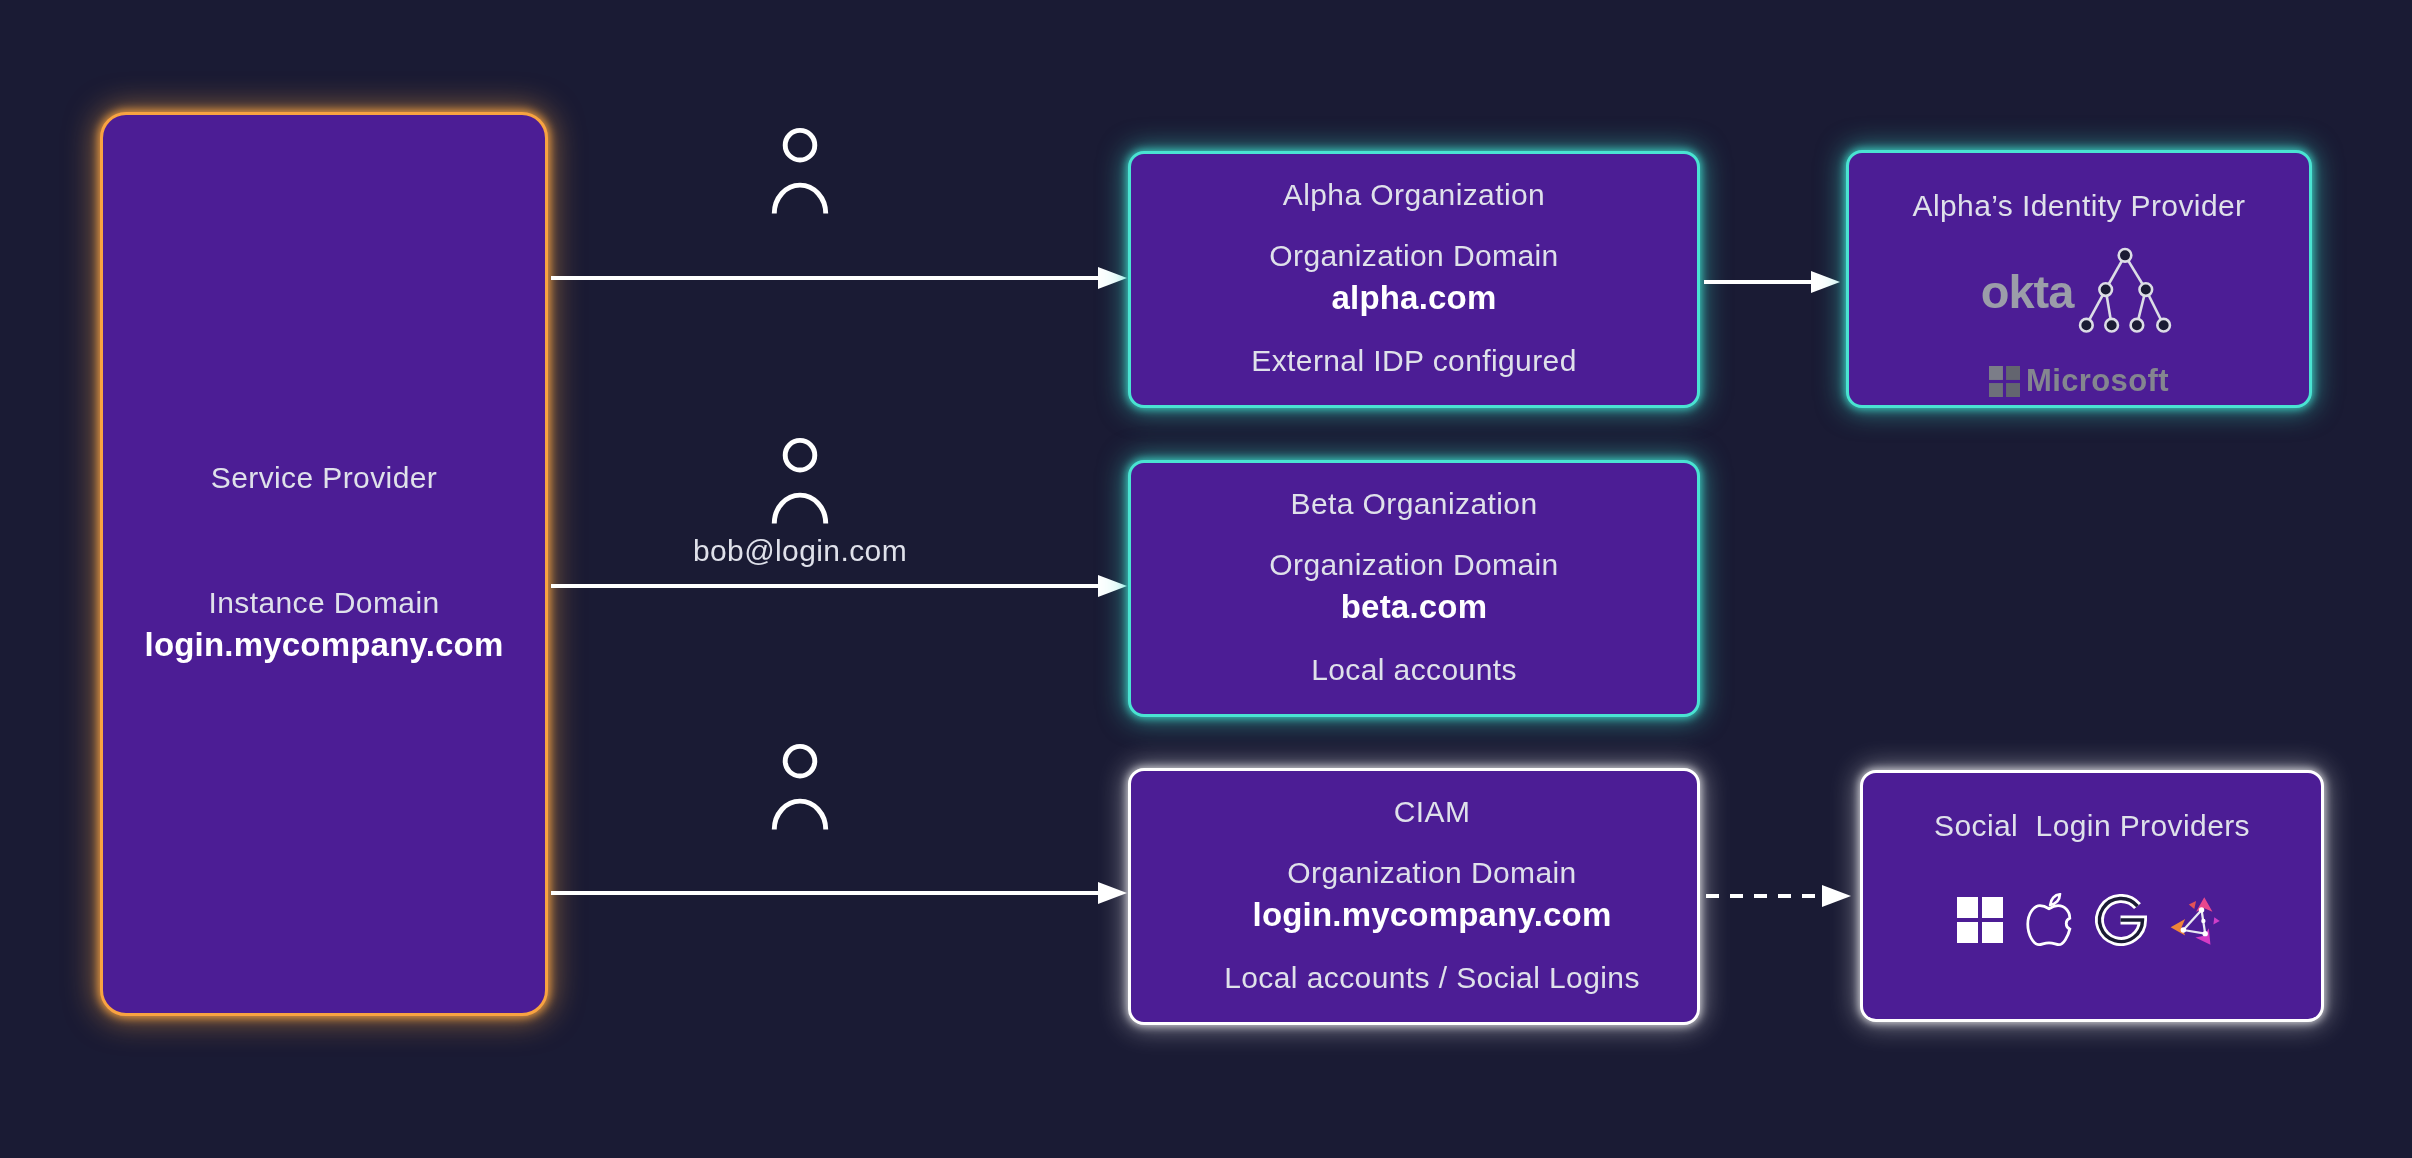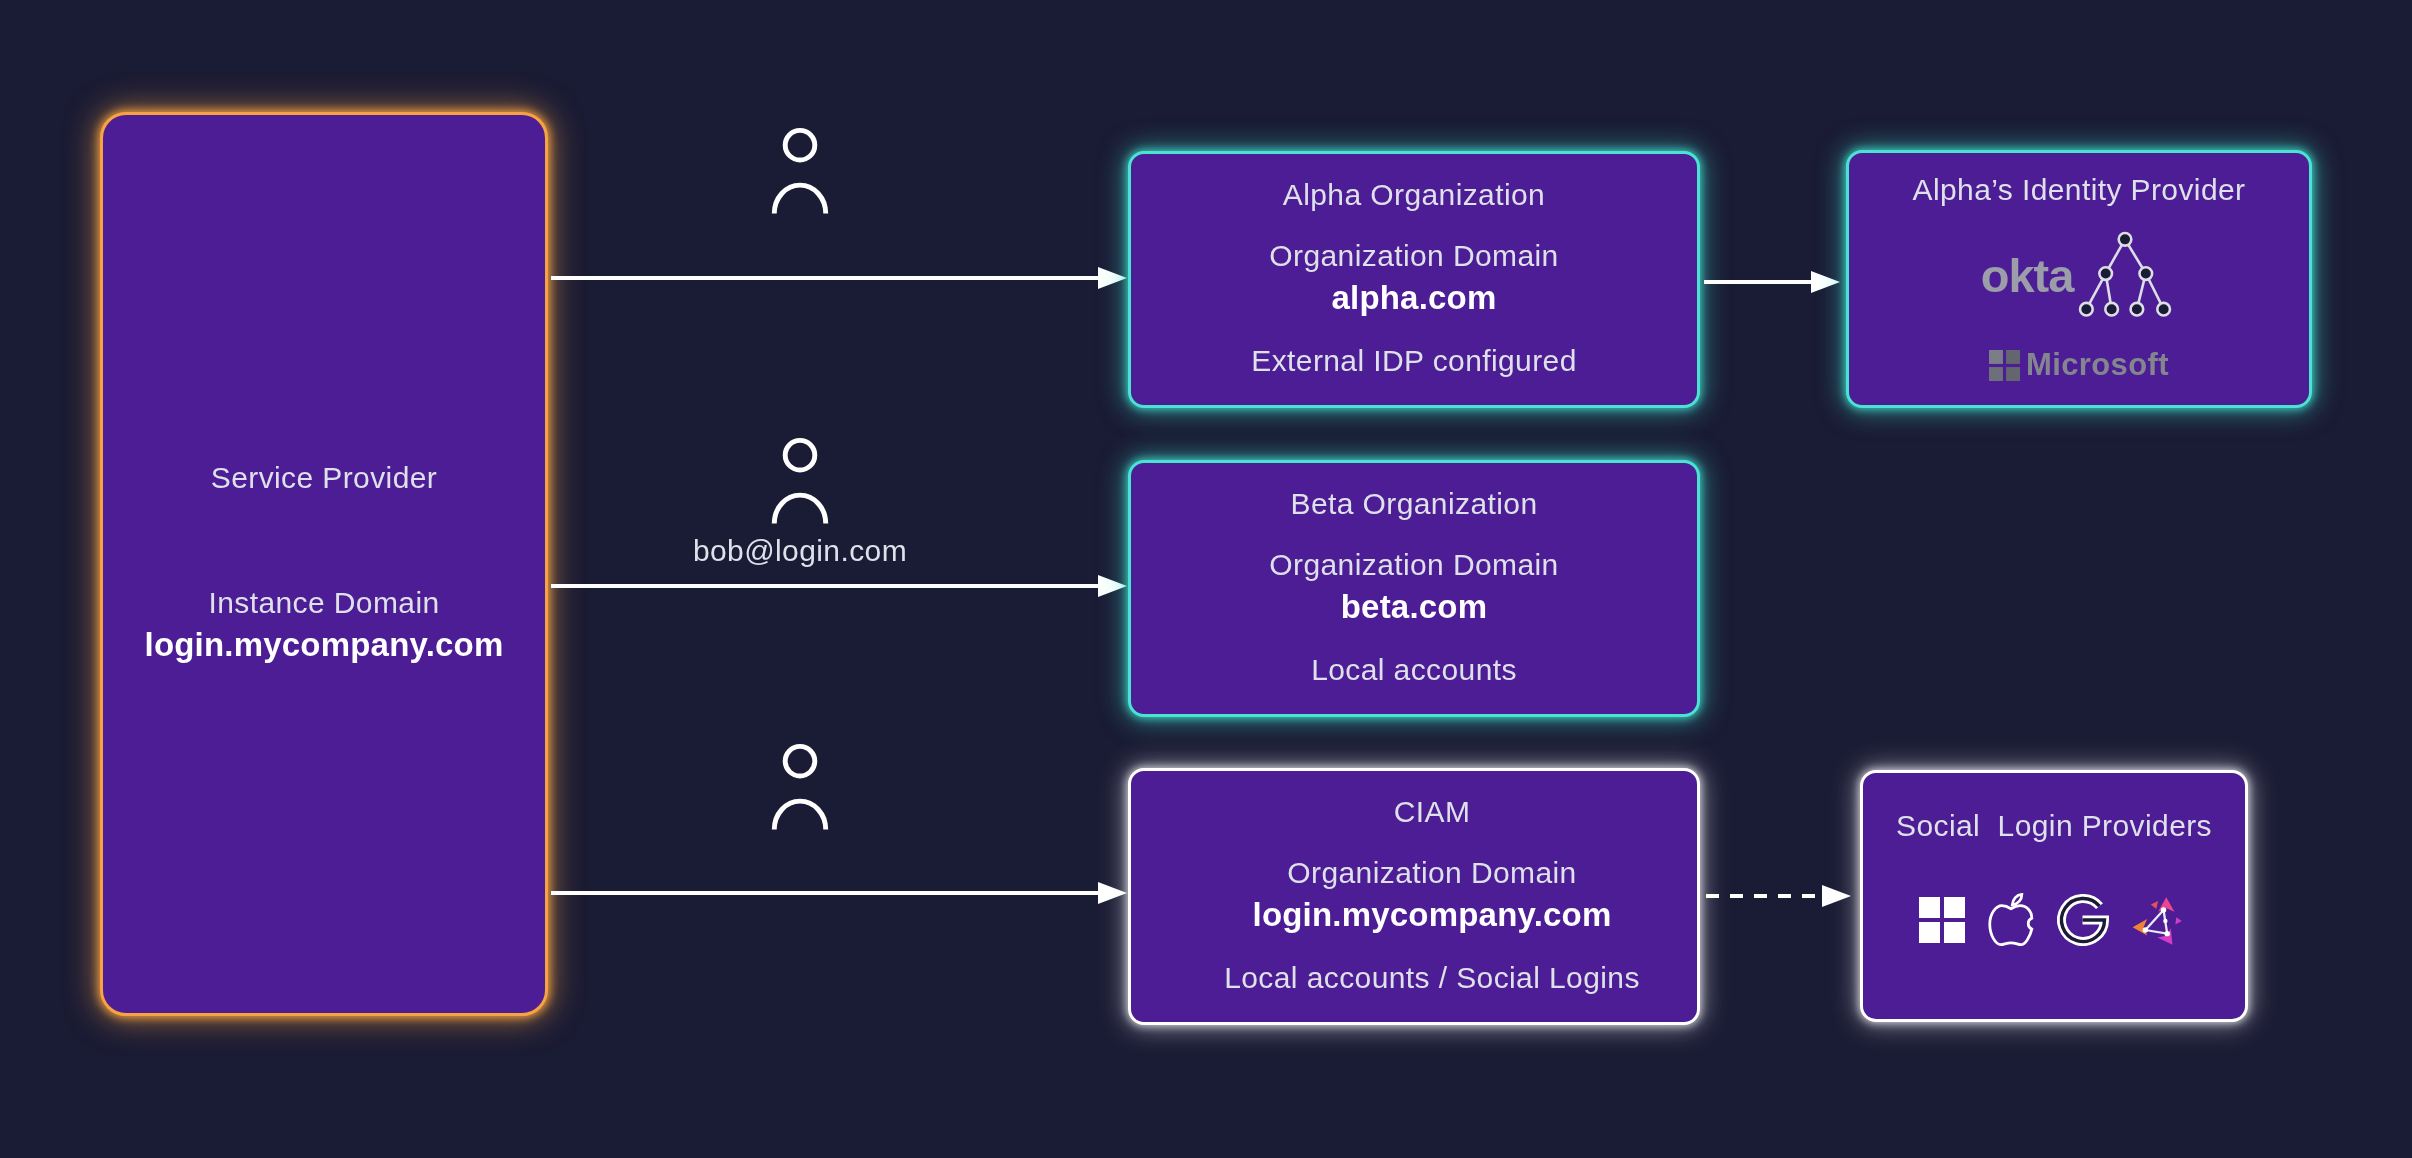--- a/index.html
+++ b/index.html
@@ -12,30 +12,30 @@
          box-shadow:0 0 26px 4px rgba(255,255,255,.42),0 0 8px 1px rgba(255,255,255,.75);}
   .orangeb{border:3px solid #f8a341;border-radius:26px;
          box-shadow:0 0 30px 5px rgba(248,163,65,.52),0 0 9px 2px rgba(248,163,65,.85);}
   .txt{color:#dfe1ea;font-size:30px;font-weight:300;letter-spacing:.4px;}
   .bold{color:#ffffff;font-size:33px;font-weight:700;letter-spacing:.2px;}
   .mid{text-align:center;line-height:1.32;}
   #sp{left:100px;top:112px;width:448px;height:904px;justify-content:center;gap:88px;}
   .org{left:1128px;width:572px;height:257px;justify-content:space-between;padding:24px 12px 27px;}
   #org-alpha{top:151px;} #org-beta{top:460px;} #org-ciam{top:768px;padding-left:48px;}
   #idp{left:1846px;top:150px;width:466px;height:258px;}
-  #social{left:1860px;top:770px;width:388px;height:252px;}
+  #social{left:1860px;top:770px;width:464px;height:252px;}
   .lane-line{position:absolute;left:551px;width:547px;height:3.5px;background:#fff;}
   .conn-line{position:absolute;height:3.5px;background:#fff;}
   .dash{position:absolute;height:3.5px;
         background:repeating-linear-gradient(90deg,#fff 0 13px,transparent 13px 24px);}
   .ah{position:absolute;width:0;height:0;border-top:11px solid transparent;
       border-bottom:11px solid transparent;border-left:29px solid #fff;}
   .uicon{position:absolute;left:764px;}
   .ulabel{position:absolute;left:600px;width:400px;text-align:center;}
-  .idp-title{margin-top:20px;}
+  .idp-title{margin-top:36px;}
   .logo-row{display:flex;align-items:center;margin-top:20px;}
   .ms-row{display:flex;align-items:center;gap:6px;margin-top:24px;}
   .okta{font-size:47px;font-weight:700;color:#9b9da9;letter-spacing:-1px;}
   .ms-label{font-size:31px;font-weight:600;color:#84868f;letter-spacing:.4px;}
   .social-title{margin-top:36px;white-space:pre;}
   .social-icons{display:flex;align-items:center;gap:20px;margin-top:48px;}
 </style>
 </head>
 <body>
 

